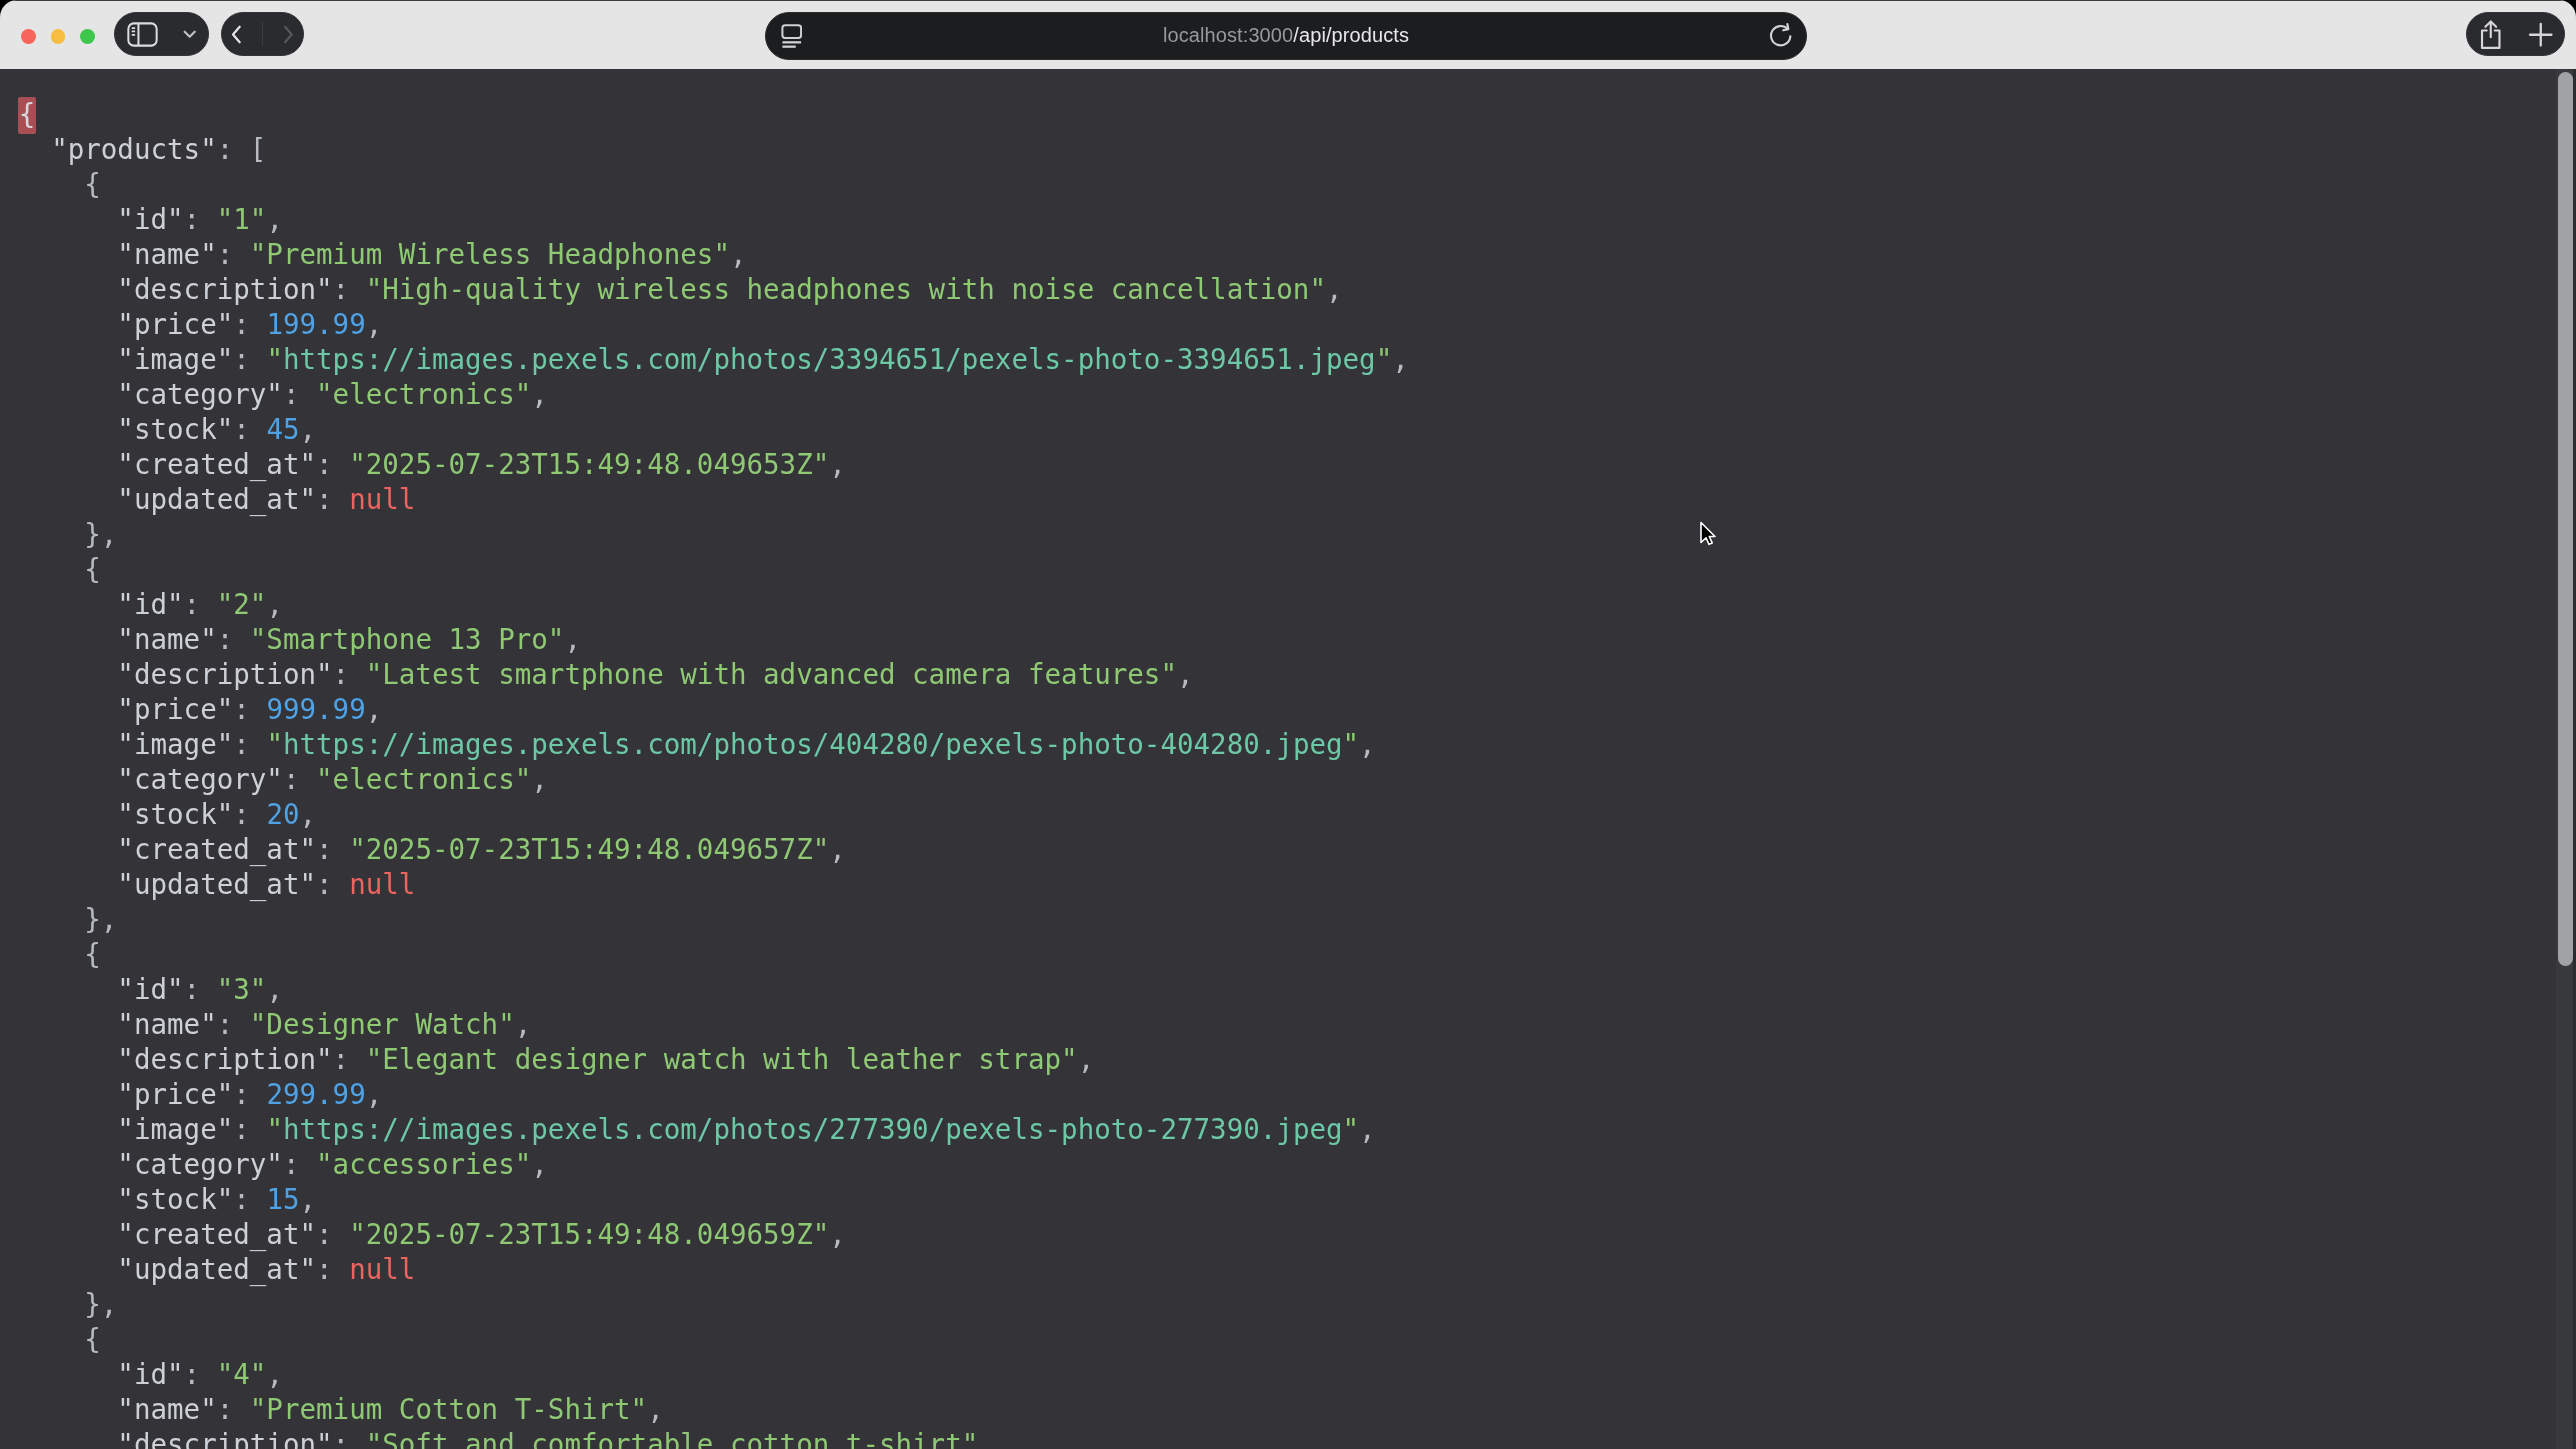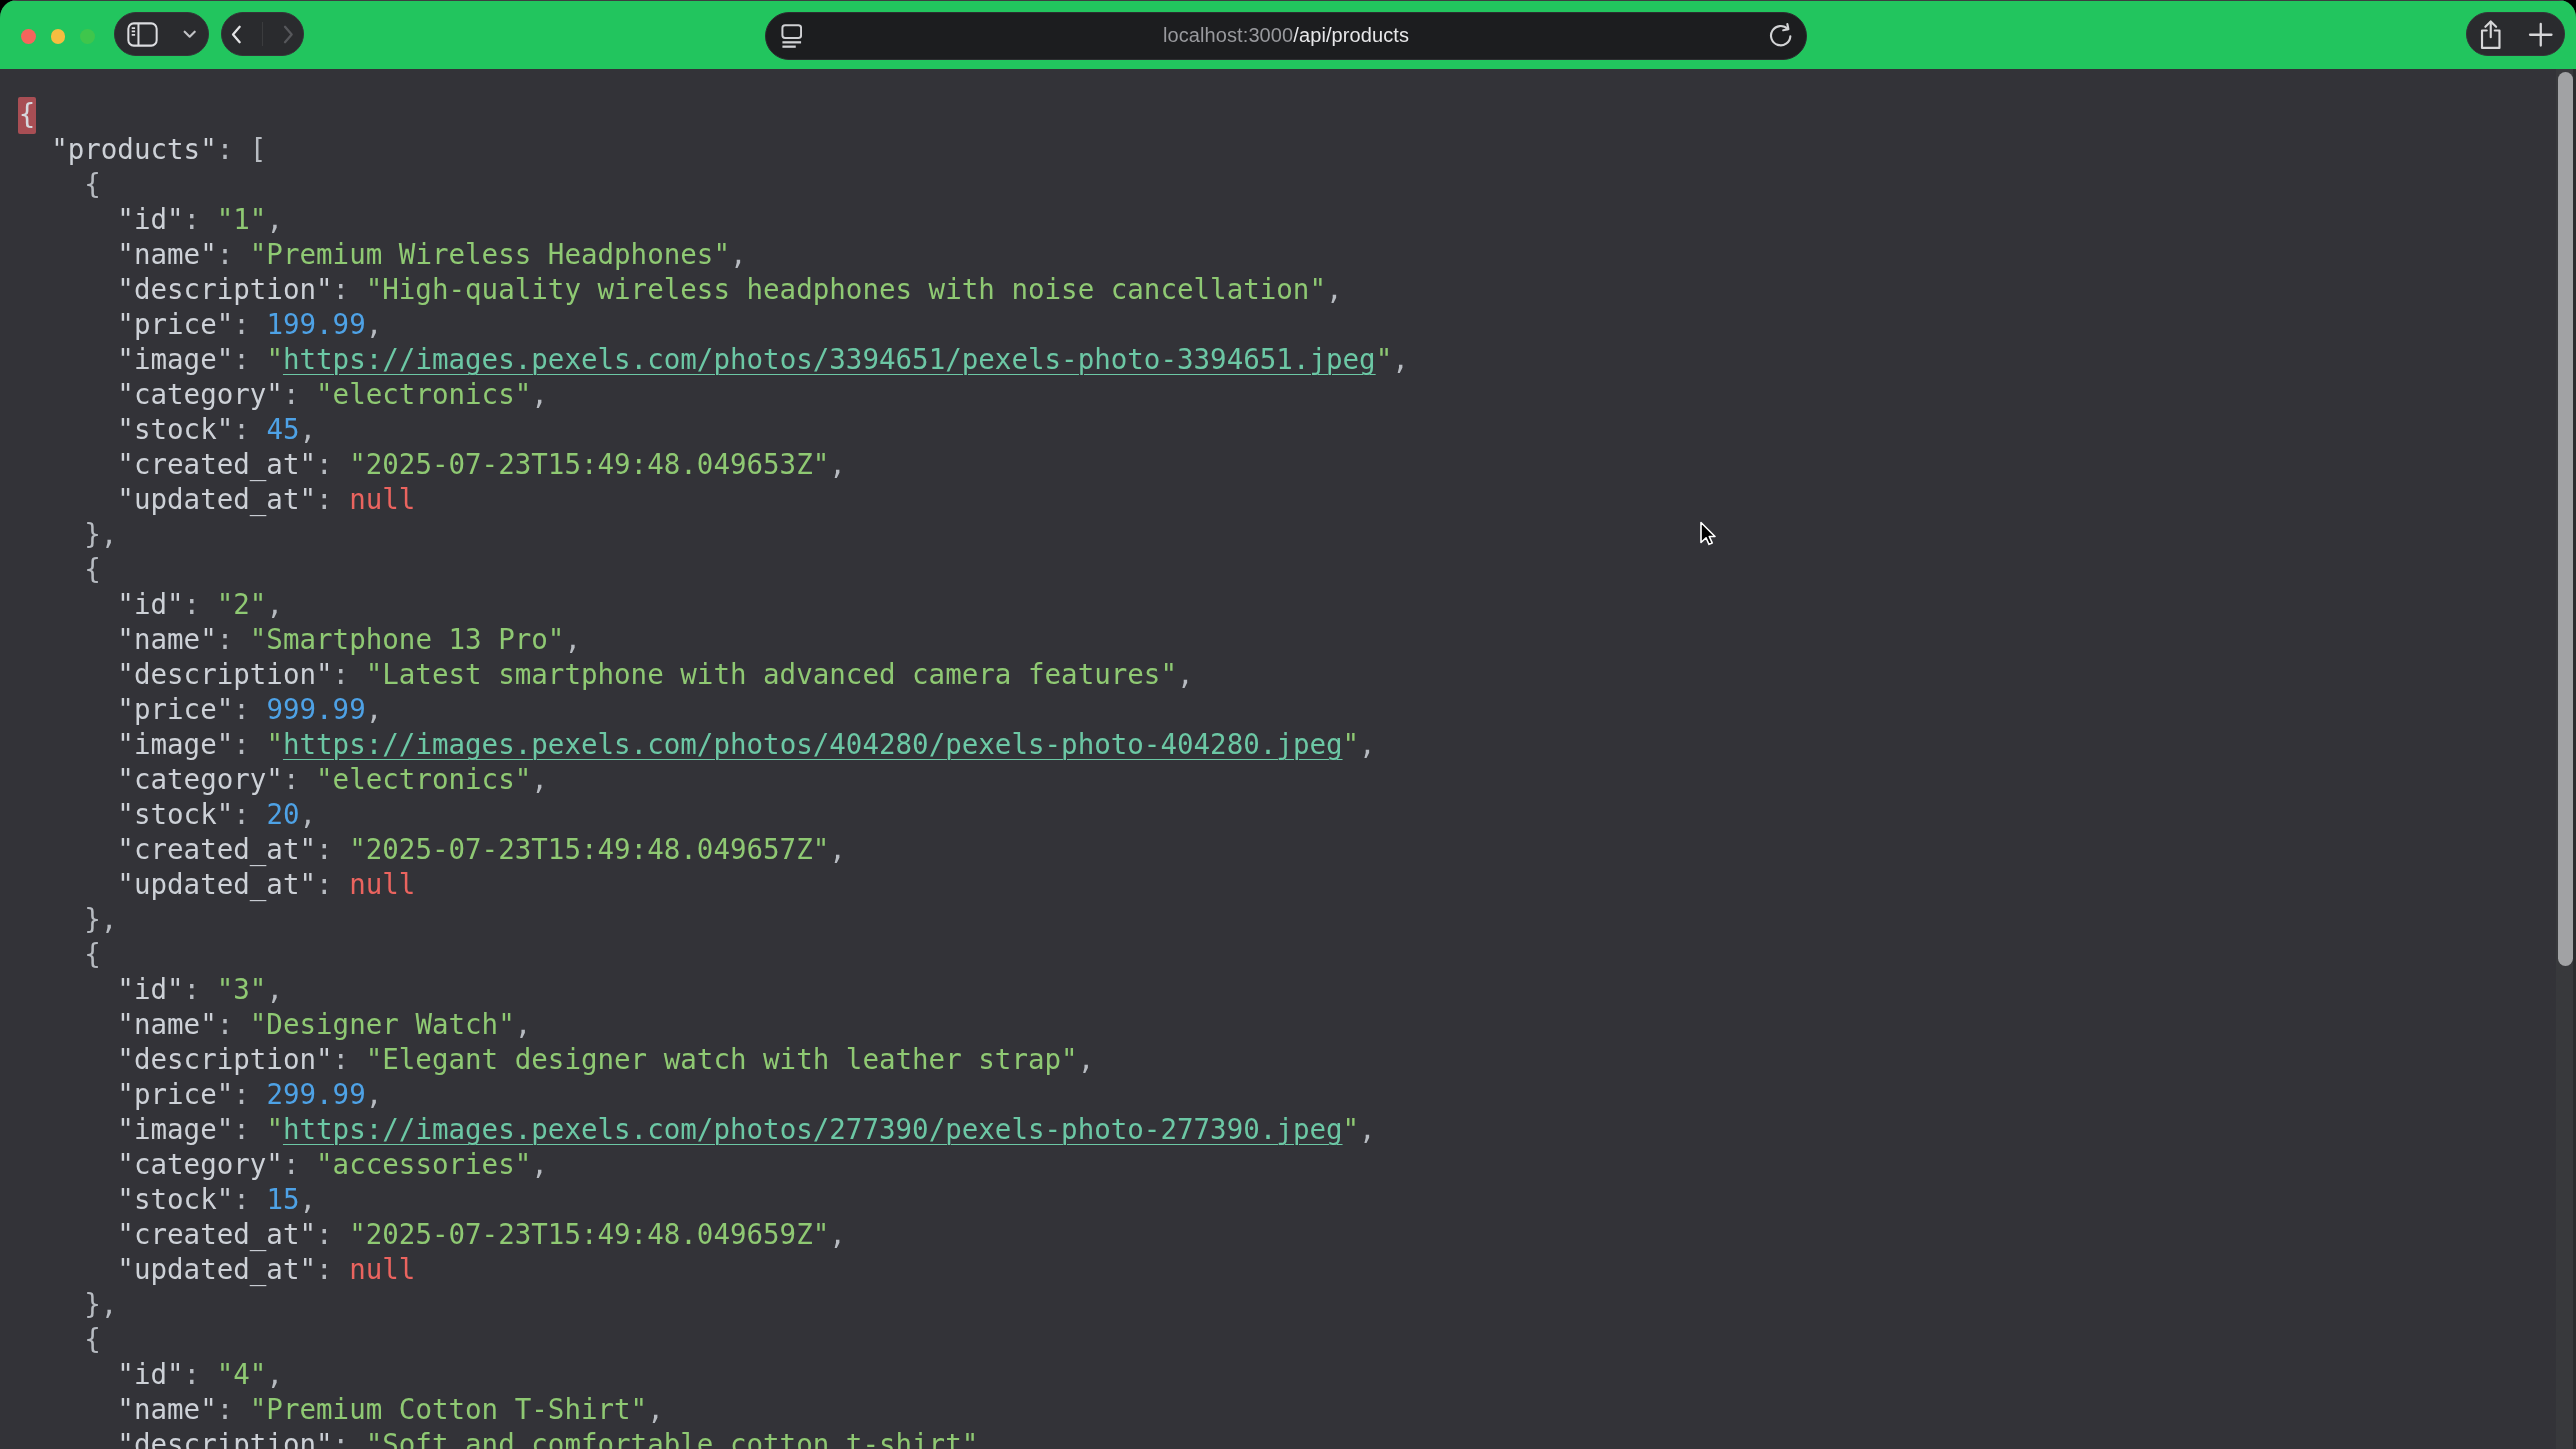--- a/index.html
+++ b/index.html
@@ -9,21 +9,21 @@
   .window {
     position:absolute; inset:0;
     border-radius:17.4px 17.4px 0 0;
     overflow:hidden;
     background:#333338;
   }
 
   
   .toolbar {
     position:absolute; top:0; left:0; right:0; height:69px;
-    background:#22c55e;
+    background:#e5e5e5;
     border-top:1.3px solid #3d3e40;
   }
   .traffic { position:absolute; left:21px; top:28px; display:flex; gap:14.8px; }
   .tl { width:14.8px; height:14.8px; border-radius:50%; border:none; padding:0; }
   .tl.red    { background:var(--tl-red); }
   .tl.yellow { background:var(--tl-yellow); }
   .tl.green  { background:var(--tl-green); }
 
   .pill {
     position:absolute; top:11.4px; height:44px; border-radius:23px;
@@ -58,21 +58,21 @@
     font-size:27.5px; line-height:35px;
     padding:28px 0 0 18px;
     white-space:pre;
   }
   .ln { height:35px; white-space:pre; }
   .k { color:var(--c-key); }
   .s { color:var(--c-str); }
   .n { color:var(--c-num); }
   .z { color:var(--c-null); }
   .p { color:var(--c-punct); }
-  a.a { color:var(--c-link); text-decoration:underline; text-decoration-thickness:1.3px; text-underline-offset:4.7px; cursor:pointer; }
+  a.a { color:var(--c-link); text-decoration-thickness:1.3px; text-underline-offset:4.7px; cursor:pointer; }
   .hl { background:var(--c-hl); border-radius:2px; padding:1.3px 0.7px 4px; color:#d6d9de; }
 
   
   .scroll-track {
     position:absolute; top:0; bottom:0; right:0; width:20px;
     background:#38393c; border-right:3.4px solid #2b2c2e;
   }
   .scroll-thumb {
     position:absolute; top:3.4px; right:2.7px; width:15.4px; height:894px;
     border-radius:8px; background:#a1a2a4;

